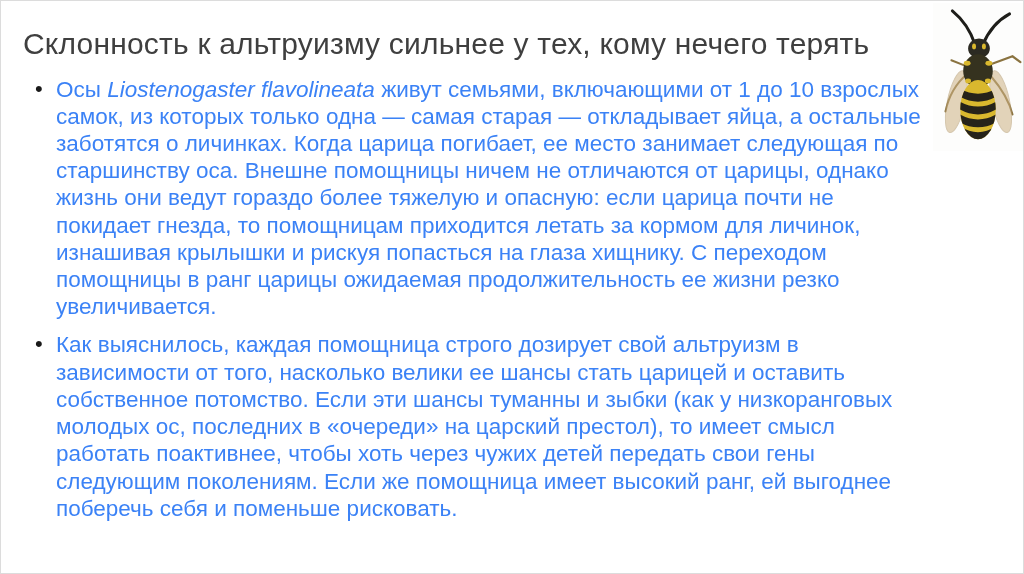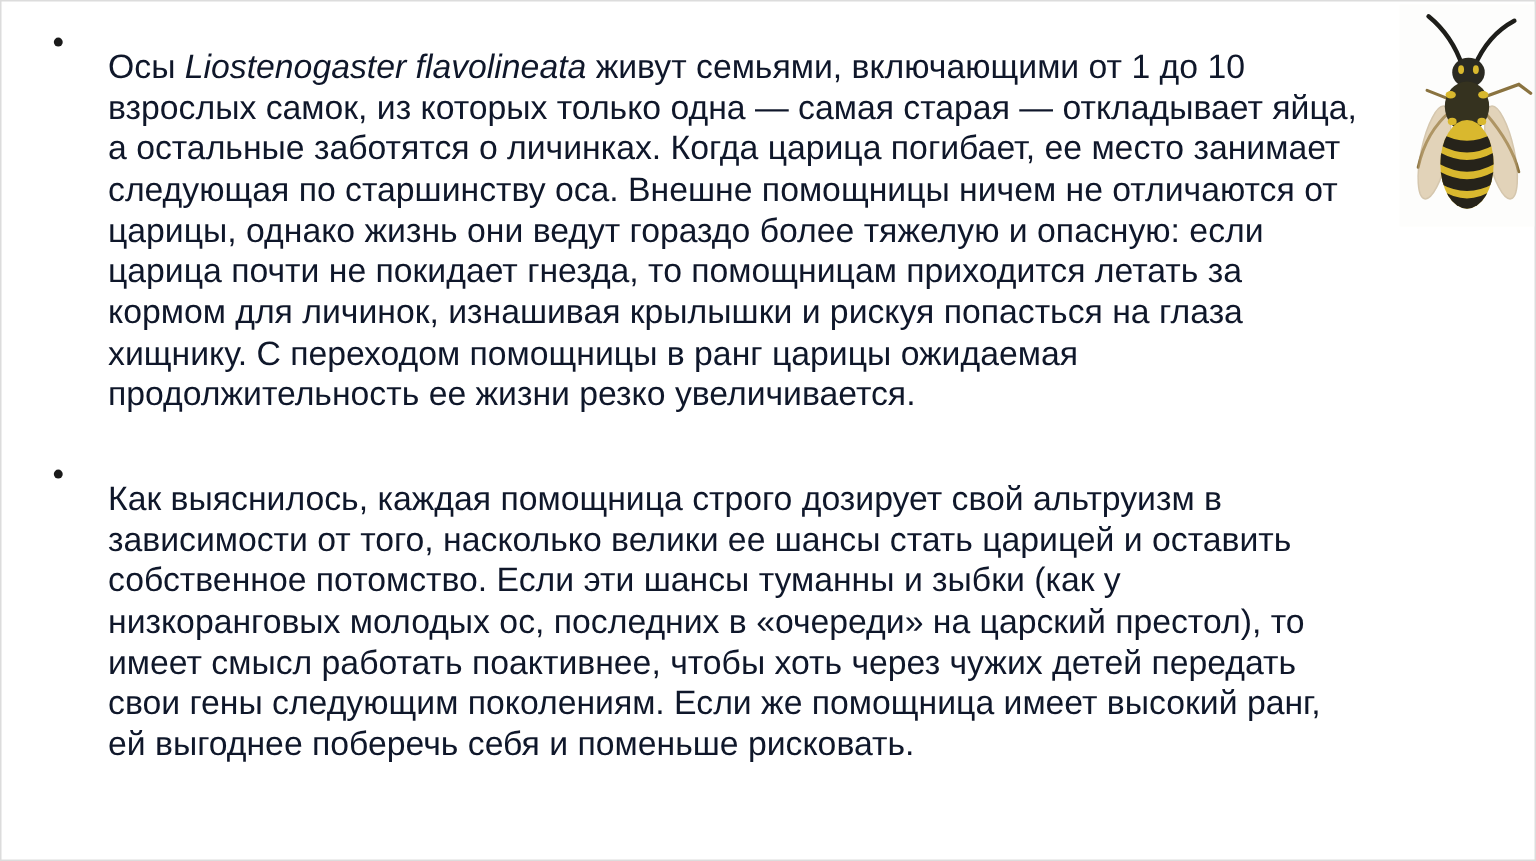--- a/index.html
+++ b/index.html
@@ -32,24 +32,24 @@
     align-items: flex-start;
     margin-bottom: 11px;
   }
   .bullet-marker {
     flex: 0 0 21px;
     font-size: 22px;
     line-height: 1.21;
     color: #1a1a1a;
   }
   .bullet-text {
-    margin: 16px;
+    margin: 0;
     font-size: 22.5px;
     line-height: 1.21;
-    color: #0f172a;
+    color: #3b82f6;
   }
   .species-italic {
     font-style: italic;
   }
   .wasp-figure {
     position: absolute;
     top: 2px;
     right: 0px;
     width: 90px;
     height: 148px;
@@ -60,20 +60,21 @@
     width: 100%;
     height: 100%;
     display: block;
   }
 </style>
 </head>
 <body>
 
 <div class="page">
 
+  <h1 class="title">Склонность к альтруизму сильнее у тех, кому нечего терять</h1>
 
   <div class="content">
 
     <div class="bullet-item">
       <span class="bullet-marker">•</span>
       <p class="bullet-text"><span>Осы </span><span class="species-italic">Liostenogaster flavolineata</span><span> живут семьями, включающими от 1 до 10 взрослых самок, из которых только одна — самая старая — откладывает яйца, а остальные заботятся о личинках. Когда царица погибает, ее место занимает следующая по старшинству оса. Внешне помощницы ничем не отличаются от царицы, однако жизнь они ведут гораздо более тяжелую и опасную: если царица почти не покидает гнезда, то помощницам приходится летать за кормом для личинок, изнашивая крылышки и рискуя попасться на глаза хищнику. С переходом помощницы в ранг царицы ожидаемая продолжительность ее жизни резко увеличивается.</span></p>
     </div>
 
     <div class="bullet-item">
       <span class="bullet-marker">•</span>

